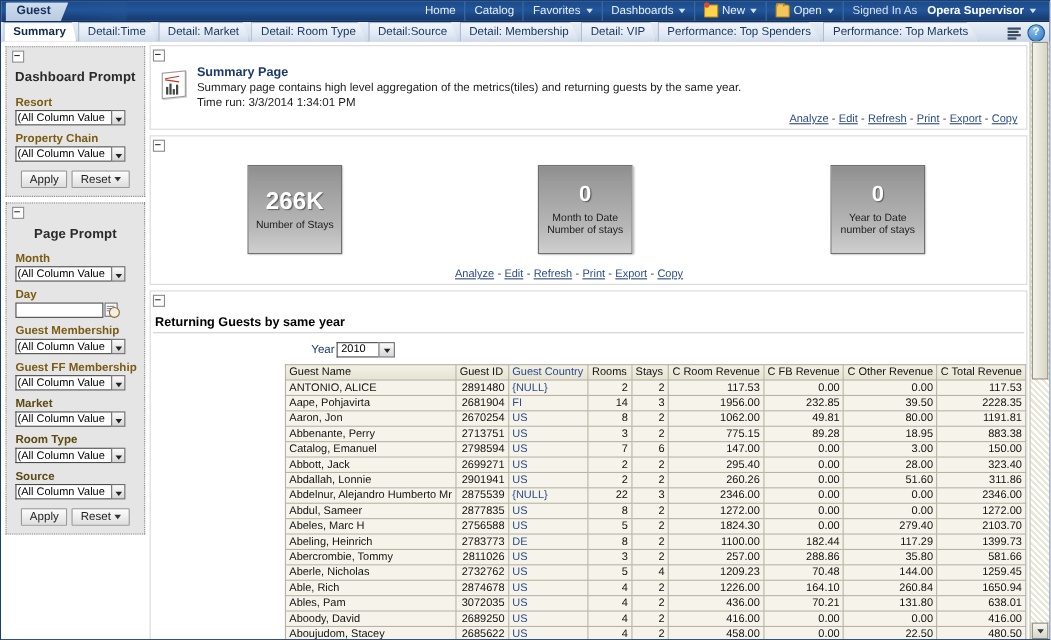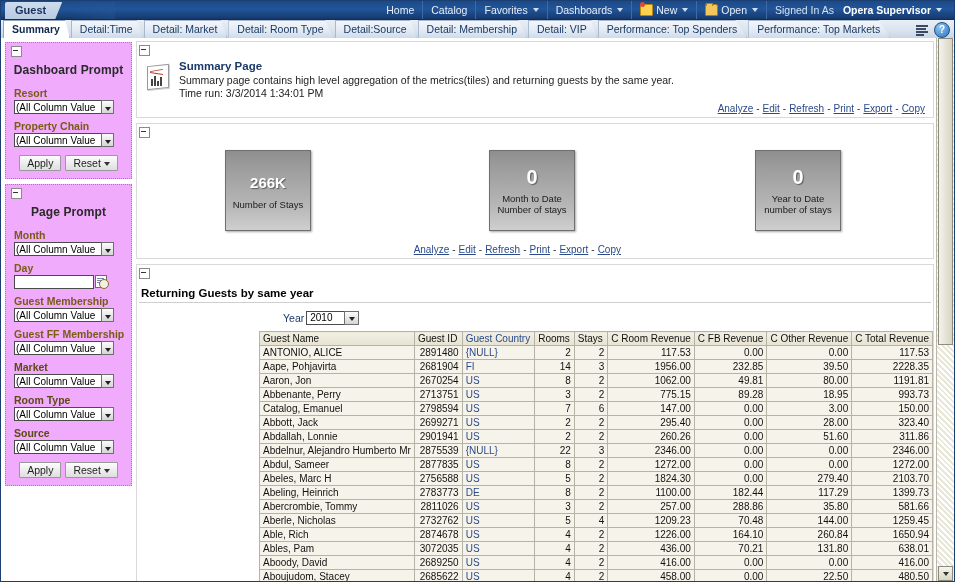--- a/index.html
+++ b/index.html
@@ -79,21 +79,21 @@
   .scroll-col{width:17px;flex:none;background:#f1efe2;border-left:1px solid #b9b7a8;position:relative;}
   .sb-track{position:absolute;top:0;left:0;right:0;bottom:13px;background:
      repeating-linear-gradient(45deg,#e9e7d8 0 2px,#ffffff 2px 4px);}
   .sb-thumb{position:absolute;top:0;left:1px;right:1px;height:305px;background:linear-gradient(to right,#f4f3ec,#d8d5c3);border:1px solid #8d8b7e;}
   .sb-btn{position:absolute;left:1px;right:1px;bottom:0;height:13px;background:linear-gradient(to bottom,#f6f5ee,#d9d6c5);border:1px solid #8d8b7e;}
   .sb-btn:after{content:"";position:absolute;left:50%;top:5px;margin-left:-3px;border-left:3px solid transparent;border-right:3px solid transparent;border-top:4px solid #333;}
 
   
   .leftpane{width:133px;flex:none;padding:4px 2px 0 4px;box-sizing:border-box;}
   .panel{
-    border:1px dotted #8c8c8c;background:#f0abfc;margin-bottom:5px;padding:2px 4px 7px 4px;position:relative;
+    border:1px dotted #8c8c8c;background:#e5e5e5;margin-bottom:5px;padding:2px 4px 7px 4px;position:relative;
   }
   .collapse{
     width:9px;height:9px;border:1px solid #8a8a8a;background:#fff;position:relative;margin:1px 0 2px 1px;cursor:pointer;
   }
   .collapse:after{content:"";position:absolute;left:1px;top:3px;width:5px;height:1px;background:#333;}
   .panel-title{text-align:center;font-size:12px;font-weight:bold;color:#2a2a2a;margin:6px 0 10px;letter-spacing:.1px;}
   .fld{margin:0 0 6px 4px;}
   .fld-label{font-size:10.5px;font-weight:bold;color:#7a5b14;margin-bottom:1px;}
   .fld-label.dark{color:#5d4a12;}
   .combo{display:flex;align-items:flex-start;width:100px;height:14px;}
@@ -140,21 +140,21 @@
   .linkrow span.sep{color:#333;}
 
   .tiles{position:relative;height:103px;}
   .tile{
     position:absolute;top:12px;width:84px;height:79px;
     background:linear-gradient(to bottom,#8e8e8e 0%,#9b9b9b 18%,#b7b7b7 70%,#cfcfcf 100%);
     border:1px solid #6f6f6f;box-shadow:1px 1px 2px rgba(0,0,0,.35);
     display:flex;flex-direction:column;align-items:center;justify-content:center;text-align:center;
     color:#fff;
   }
-  .tile .big{font-size:15px;font-weight:bold;text-shadow:1px 1px 1px rgba(0,0,0,.45);line-height:22px;}
+  .tile .big{font-size:22px;font-weight:bold;text-shadow:1px 1px 1px rgba(0,0,0,.45);line-height:22px;}
   .tile .big.sm{font-size:20px;}
   .tile .cap{font-size:9.5px;color:#1c1c1c;line-height:11px;margin-top:5px;padding:0 4px;}
   .tile1{left:88px;}
   .tile2{left:352px;}
   .tile3{left:618px;}
 
   .rg-title{font-size:11.5px;font-weight:bold;color:#000;padding:8px 0 3px 4px;}
   .rg-underline{height:1px;background:#cfcfcf;margin:0 2px 8px 2px;}
   .yearrow{display:flex;align-items:center;gap:2px;padding-left:146px;margin-bottom:6px;}
   .yearrow .ylab{font-size:10.5px;color:#1a3a6b;font-weight:normal;}
@@ -473,21 +473,21 @@
               </tr>
               <tr>
                 <td class="cell-name">Abbenante, Perry</td>
                 <td class="num">2713751</td>
                 <td class="ctry">US</td>
                 <td class="num">3</td>
                 <td class="num">2</td>
                 <td class="num">775.15</td>
                 <td class="num">89.28</td>
                 <td class="num">18.95</td>
-                <td class="num">993.73</td>
+                <td class="num">883.38</td>
               </tr>
               <tr>
                 <td class="cell-name">Catalog, Emanuel</td>
                 <td class="num">2798594</td>
                 <td class="ctry">US</td>
                 <td class="num">7</td>
                 <td class="num">6</td>
                 <td class="num">147.00</td>
                 <td class="num">0.00</td>
                 <td class="num">3.00</td>

